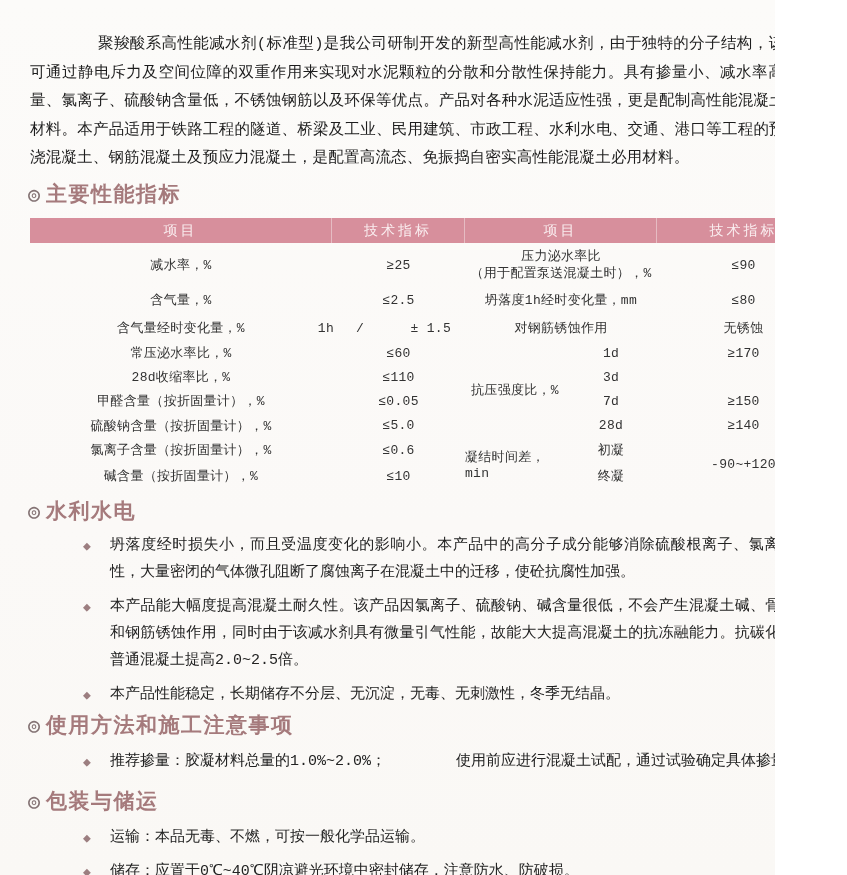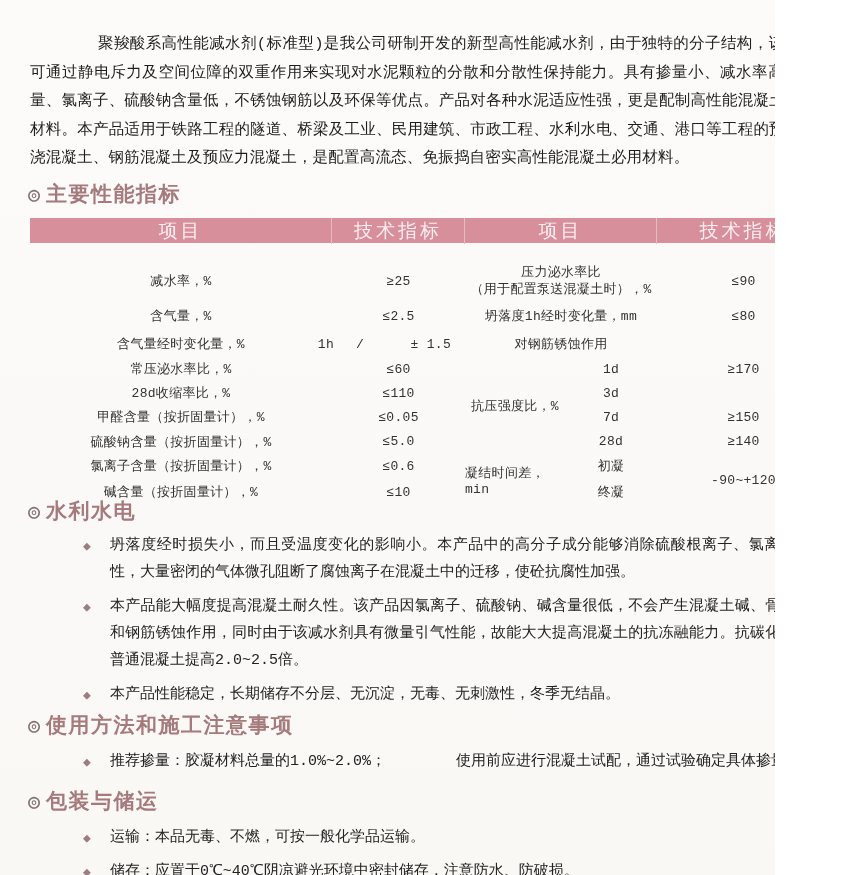--- a/index.html
+++ b/index.html
@@ -22,25 +22,25 @@
   .sec-h .t { font-size:21px; font-weight:bold; color:#a57a7c; letter-spacing:1.5px; }
   .sec-h.perf  { top:180px; }
   .sec-h.adv   { top:497px; }
   .sec-h.usage { top:711px; }
   .sec-h.pack  { top:787px; }
   
   .tbl { position:absolute; left:30px; top:218px; width:800px; }
   .tbl-head { display:grid; grid-template-columns:302px 133px 192px 173px; height:25px; background:#d78f9c; }
   .tbl-head .hc {
     display:flex; align-items:center; justify-content:center;
-    color:#faeef0; font-size:19px; letter-spacing:3px;
+    color:#faeef0; font-size:14px; letter-spacing:3px;
     border-right:1px solid #e6bcc3;
   }
   .tbl-head .hc:last-child { border-right:none; }
-  .tbl-body { display:flex; padding-top:18px; }
+  .tbl-body { display:flex; padding-top:2px; }
   .half-left  { display:grid; grid-template-columns:302px 133px; grid-template-rows:40px 30px 26px 24px 24px 24px 25px 24px 28px; }
   .half-right { display:grid; grid-template-columns:100px 92px 173px; grid-template-rows:40px 30px 26px 24px 24px 24px 25px 24px 28px; }
   .c { display:flex; align-items:center; justify-content:center; font-size:13px; color:#323232; letter-spacing:0.3px; }
   .c.rel { position:relative; }
   .c .sub1h { position:absolute; right:-2px;text-align:center; }
   .c.split { justify-content:space-between; padding:0 14px 0 24px; }
   .c.two { flex-direction:column; line-height:17px; }
   .span2 { grid-column:1 / 3; }
   .g-str-label { grid-column:1; grid-row:4 / 8; }
   .g-set-label { grid-column:1; grid-row:8 / 10; }
@@ -118,20 +118,21 @@
         <div class="c two span2">
           <span>压力泌水率比</span>
           <span>（用于配置泵送混凝土时），%</span>
         </div>
         <div class="c">≤90</div>
 
         <div class="c span2">坍落度1h经时变化量，mm</div>
         <div class="c">≤80</div>
 
         <div class="c span2">对钢筋锈蚀作用</div>
+        <div class="c">无锈蚀</div>
 
         <div class="c g-str-label">抗压强度比，%</div>
         <div class="c" style="grid-column:2;grid-row:4;text-align:center;">1d</div>
         <div class="c" style="grid-column:3;grid-row:4;">≥170</div>
         <div class="c" style="grid-column:2;grid-row:5;">3d</div>
         <div class="c" style="grid-column:2;grid-row:6;">7d</div>
         <div class="c" style="grid-column:3;grid-row:6;">≥150</div>
         <div class="c" style="grid-column:2;grid-row:7;">28d</div>
         <div class="c" style="grid-column:3;grid-row:7;">≥140</div>
 

